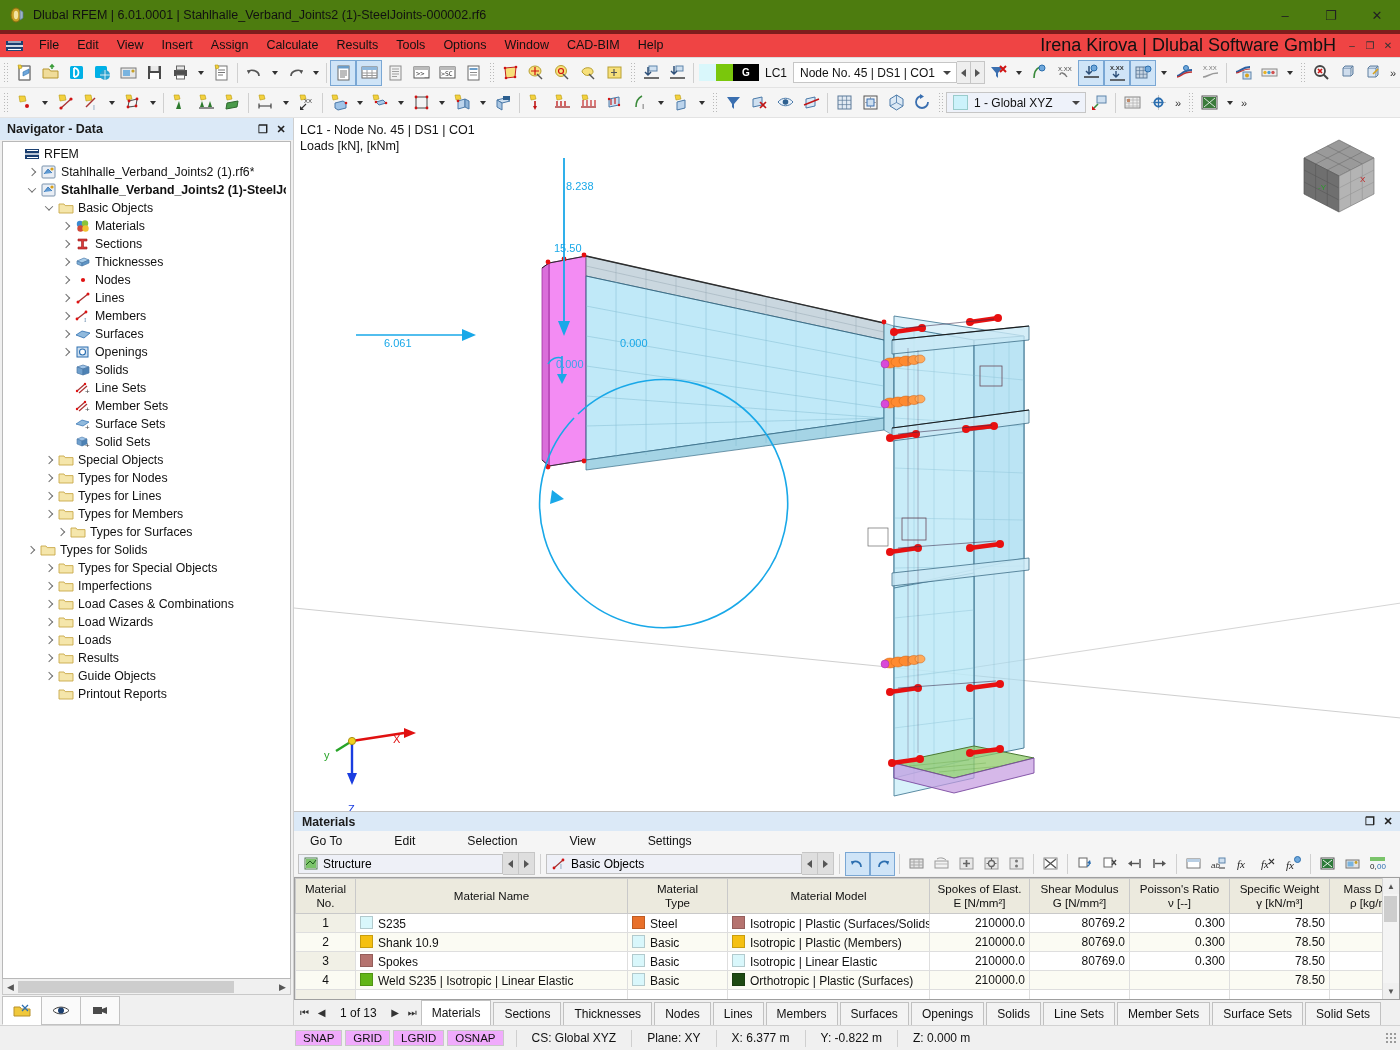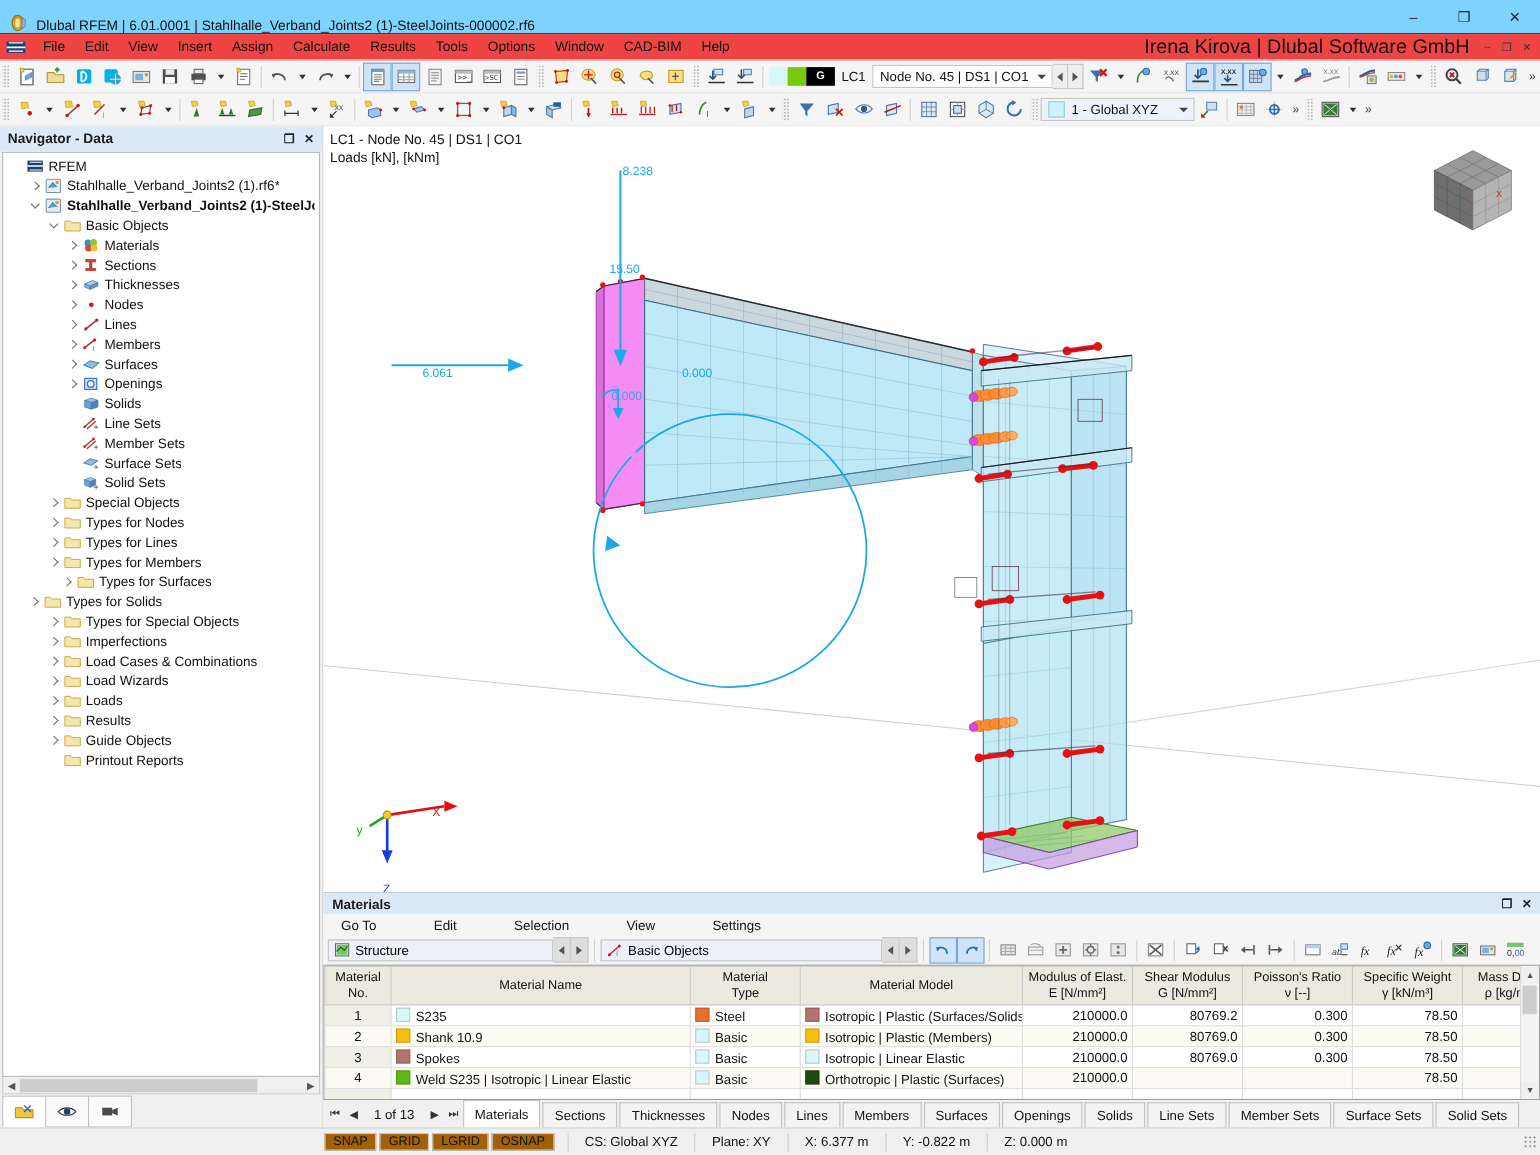--- a/index.html
+++ b/index.html
@@ -5,21 +5,21 @@
   html,body{margin:0;padding:0;}
   body{
     width:1400px;height:1050px;overflow:hidden;
     font-family:"Liberation Sans",sans-serif;font-size:12px;
     background:#f0f0f0;color:#000;
     -webkit-font-smoothing:antialiased;
   }
   .app{width:1400px;height:1050px;display:flex;flex-direction:column;background:#f0f0f0;position:relative;}
 
   
-  .titlebar{height:30px;background:#7dd3fc;display:flex;align-items:flex-end;border-bottom:1px solid #7f1d1d;flex:0 0 30px;}
+  .titlebar{height:30px;background:#4d7c0f;display:flex;align-items:center;border-bottom:4px solid #7f1d1d;flex:0 0 30px;}
   .titlebar .app-icon{width:18px;height:18px;margin:0 7px 0 8px;flex:0 0 18px;position:relative;}
   .titlebar .title-text{font-size:12.5px;color:#111;white-space:nowrap;}
   .win-btns{margin-left:auto;display:flex;height:30px;}
   .win-btn{width:46px;height:30px;display:flex;align-items:center;justify-content:center;font-size:13px;color:#222;}
 
   
   .menubar{height:23px;background:#ef4444;display:flex;align-items:center;border-bottom:1px solid #dcdcdc;flex:0 0 23px;position:relative;}
   .menu-logo{width:20px;height:16px;margin:0 5px 0 5px;flex:0 0 20px;}
   .menu-item{padding:2px 9px;font-size:12.5px;color:#111;white-space:nowrap;line-height:17px;}
   .menu-right{margin-left:auto;display:flex;align-items:center;padding-right:3px;}
@@ -111,21 +111,21 @@
   
   .tabbar{height:25px;display:flex;align-items:stretch;background:#f0f0f0;flex:0 0 25px;padding-left:2px;}
   .navbtn{width:17px;display:flex;align-items:center;justify-content:center;font-size:10px;color:#333;}
   .pgtext{font-size:12px;color:#111;padding:0 10px;display:flex;align-items:center;}
   .btab{border:1px solid #c1c1c1;border-bottom:none;background:#f3f3f3;display:flex;align-items:center;justify-content:center;
         padding:0 10px;font-size:12px;color:#111;margin-right:2px;margin-top:2px;}
   .btab.sel{background:#fff;margin-top:0;font-weight:normal;}
 
   
   .statusbar{height:24px;background:#f0f0f0;display:flex;align-items:center;border-top:1px solid #d2d2d2;flex:0 0 24px;font-size:12px;color:#111;}
-  .sb-chip{border:1px solid #c8c8c8;background:#a16207;padding:1px 7px;margin-right:3px;font-size:11.5px;}
+  .sb-chip{border:1px solid #c8c8c8;background:#f0abfc;padding:1px 7px;margin-right:3px;font-size:11.5px;}
   .sb-sep{width:1px;height:17px;background:#cfcfcf;margin:0 9px;}
   .sb-cell{padding:0 6px;white-space:nowrap;}
   .grip{width:12px;height:12px;margin-left:4px;margin-right:3px;
     background-image:radial-gradient(#9a9a9a 1px,transparent 1px);background-size:4px 4px;}
 </style>
 </head>
 <body>
 
 <div class="app">
 
@@ -1242,21 +1242,21 @@
           <polygon points="264,203 276,203 270,218" fill="#19a8e8"></polygon>
 
           <path d="M62,217 L175,217" stroke="#19a8e8" stroke-width="1.7" fill="none"></path>
           <polygon points="168,211 182,217 168,223" fill="#19a8e8"></polygon>
 
           <path d="M268,238 L268,262" stroke="#19a8e8" stroke-width="1.6" fill="none"></path>
           <polygon points="263,256 273,256 268,266" fill="#19a8e8"></polygon>
           <path d="M254,246 A12,12 0 0 1 268,240" stroke="#19a8e8" stroke-width="1.4" fill="none"></path>
         </svg>
 
-        <div class="vp-annot" style="left:272px;top:35px;">8.238</div>
+        <div class="vp-annot" style="left:272px;top:62px;">8.238</div>
         <div class="vp-annot" style="left:260px;top:124px;">15.50</div>
         <div class="vp-annot" style="left:90px;top:219px;">6.061</div>
         <div class="vp-annot" style="left:326px;top:219px;">0.000</div>
         <div class="vp-annot" style="left:262px;top:240px;opacity:.85;">0.000</div>
 
         <svg width="110" height="80" viewBox="0 0 110 80" style="position:absolute;left:28px;bottom:20px;">
           <path d="M30 30 L82 22" stroke="#e01010" stroke-width="2.4"></path>
           <polygon points="82,17 94,22 82,27" fill="#e01010"></polygon>
           <path d="M30 30 L14 40" stroke="#28a428" stroke-width="2.4"></path>
           <path d="M30 30 L30 64" stroke="#1a3de0" stroke-width="2.4"></path>
@@ -1478,21 +1478,21 @@
                   <col style="width:100px">
                   <col style="width:100px">
                   <col style="width:86px">
               </colgroup>
               <thead>
                 <tr>
                   <th><span>Material</span><br><span>No.</span></th>
                   <th><span>Material Name</span></th>
                   <th><span>Material</span><br><span>Type</span></th>
                   <th><span>Material Model</span></th>
-                  <th><span>Modulus of Elast.</span><br><span>E [N/mm²]</span></th>
+                  <th><span>Spokes of Elast.</span><br><span>E [N/mm²]</span></th>
                   <th><span>Shear Modulus</span><br><span>G [N/mm²]</span></th>
                   <th><span>Poisson's Ratio</span><br><span>ν [--]</span></th>
                   <th><span>Specific Weight</span><br><span>γ [kN/m³]</span></th>
                   <th><span>Mass Dens</span><br><span>ρ [kg/m³]</span></th>
                 </tr>
               </thead>
               <tbody id="mat-body">
                   <tr>
                     <td class="ctr"><span>1</span></td>
                     <td class=""><span class="cellsw" style="background: rgb(217, 247, 251);"></span><span>S235</span></td>

